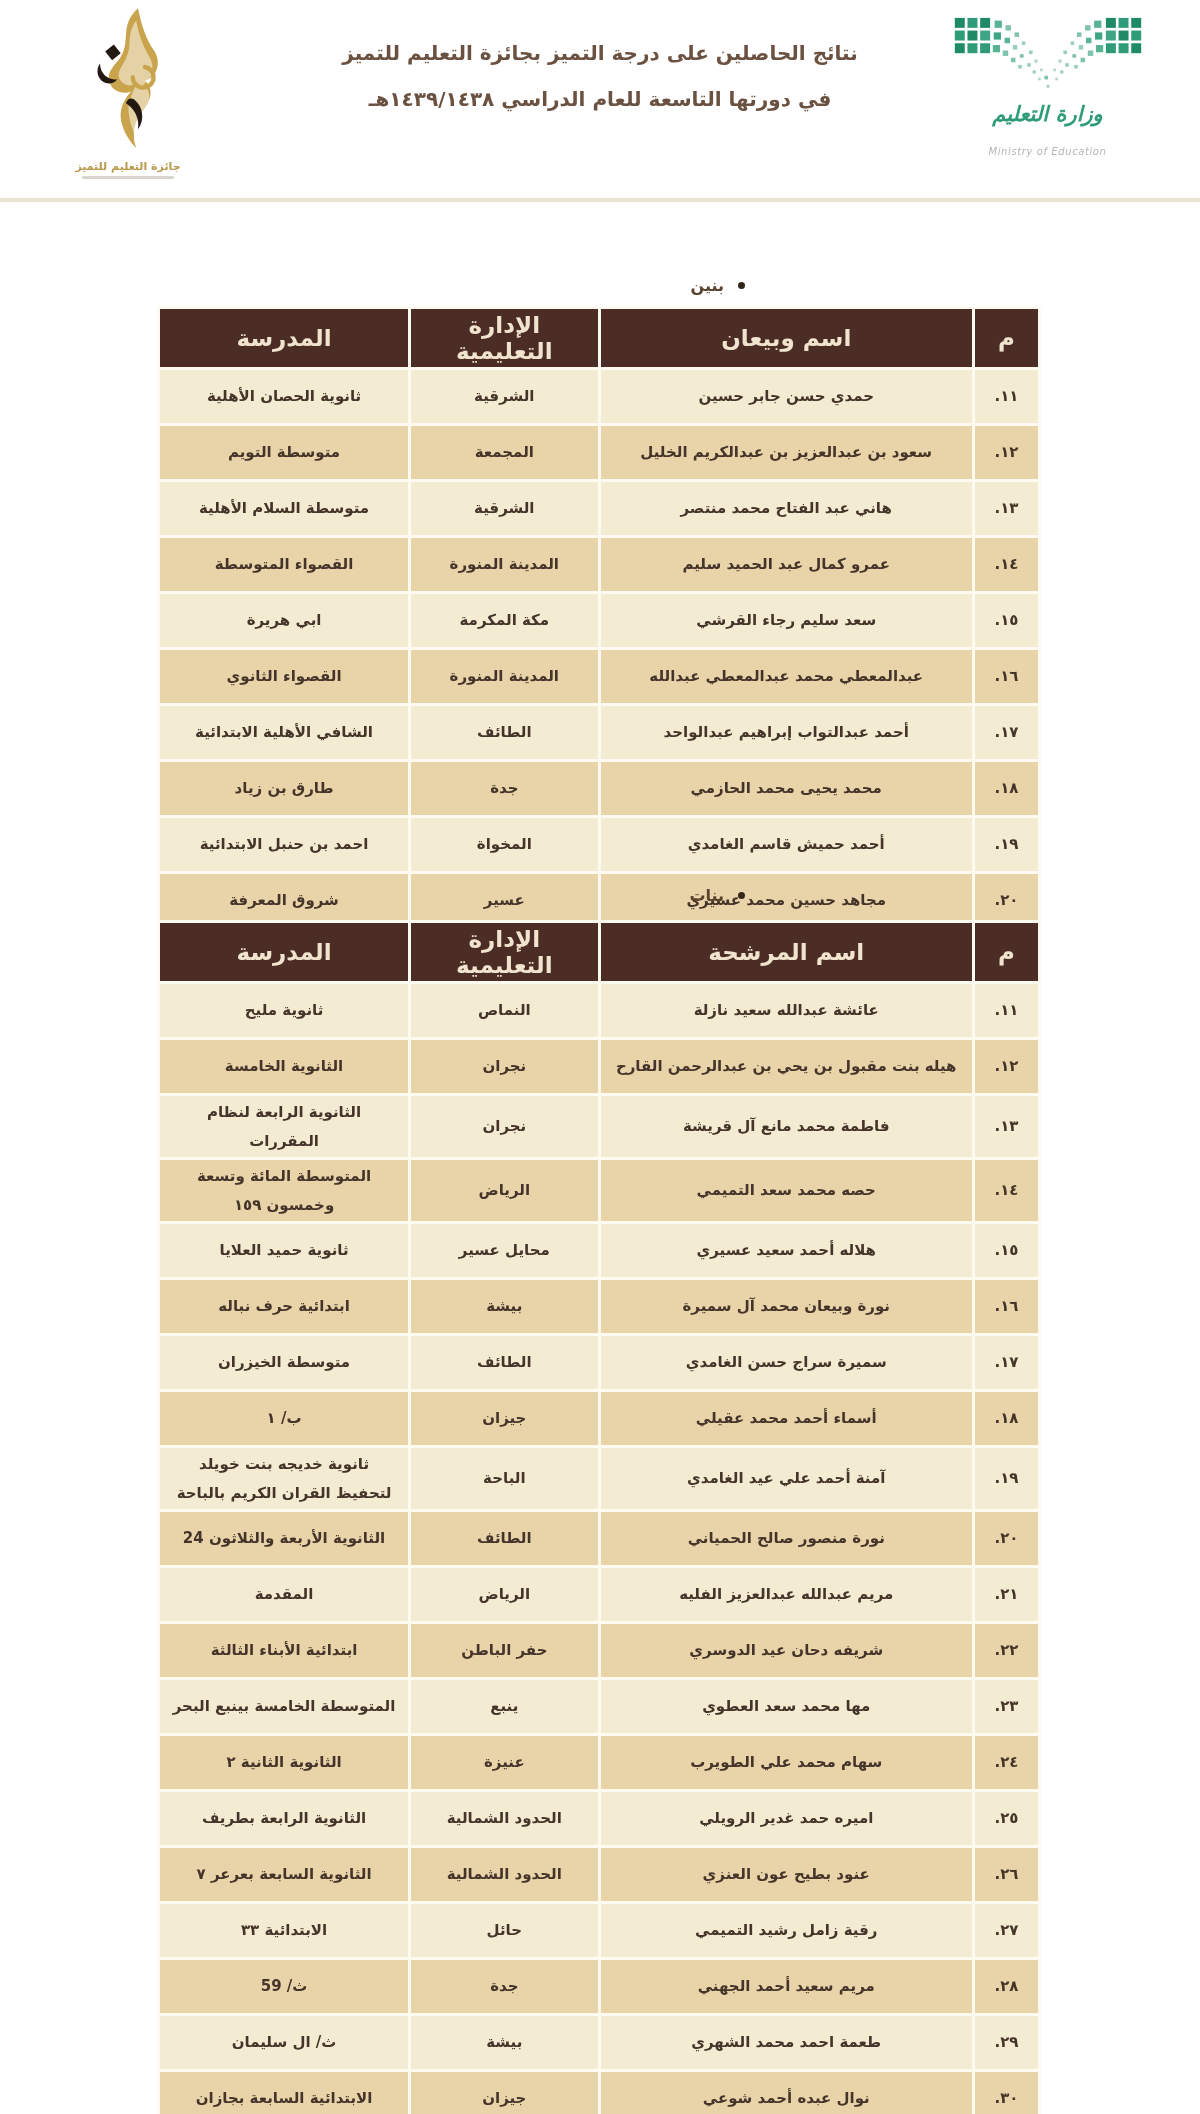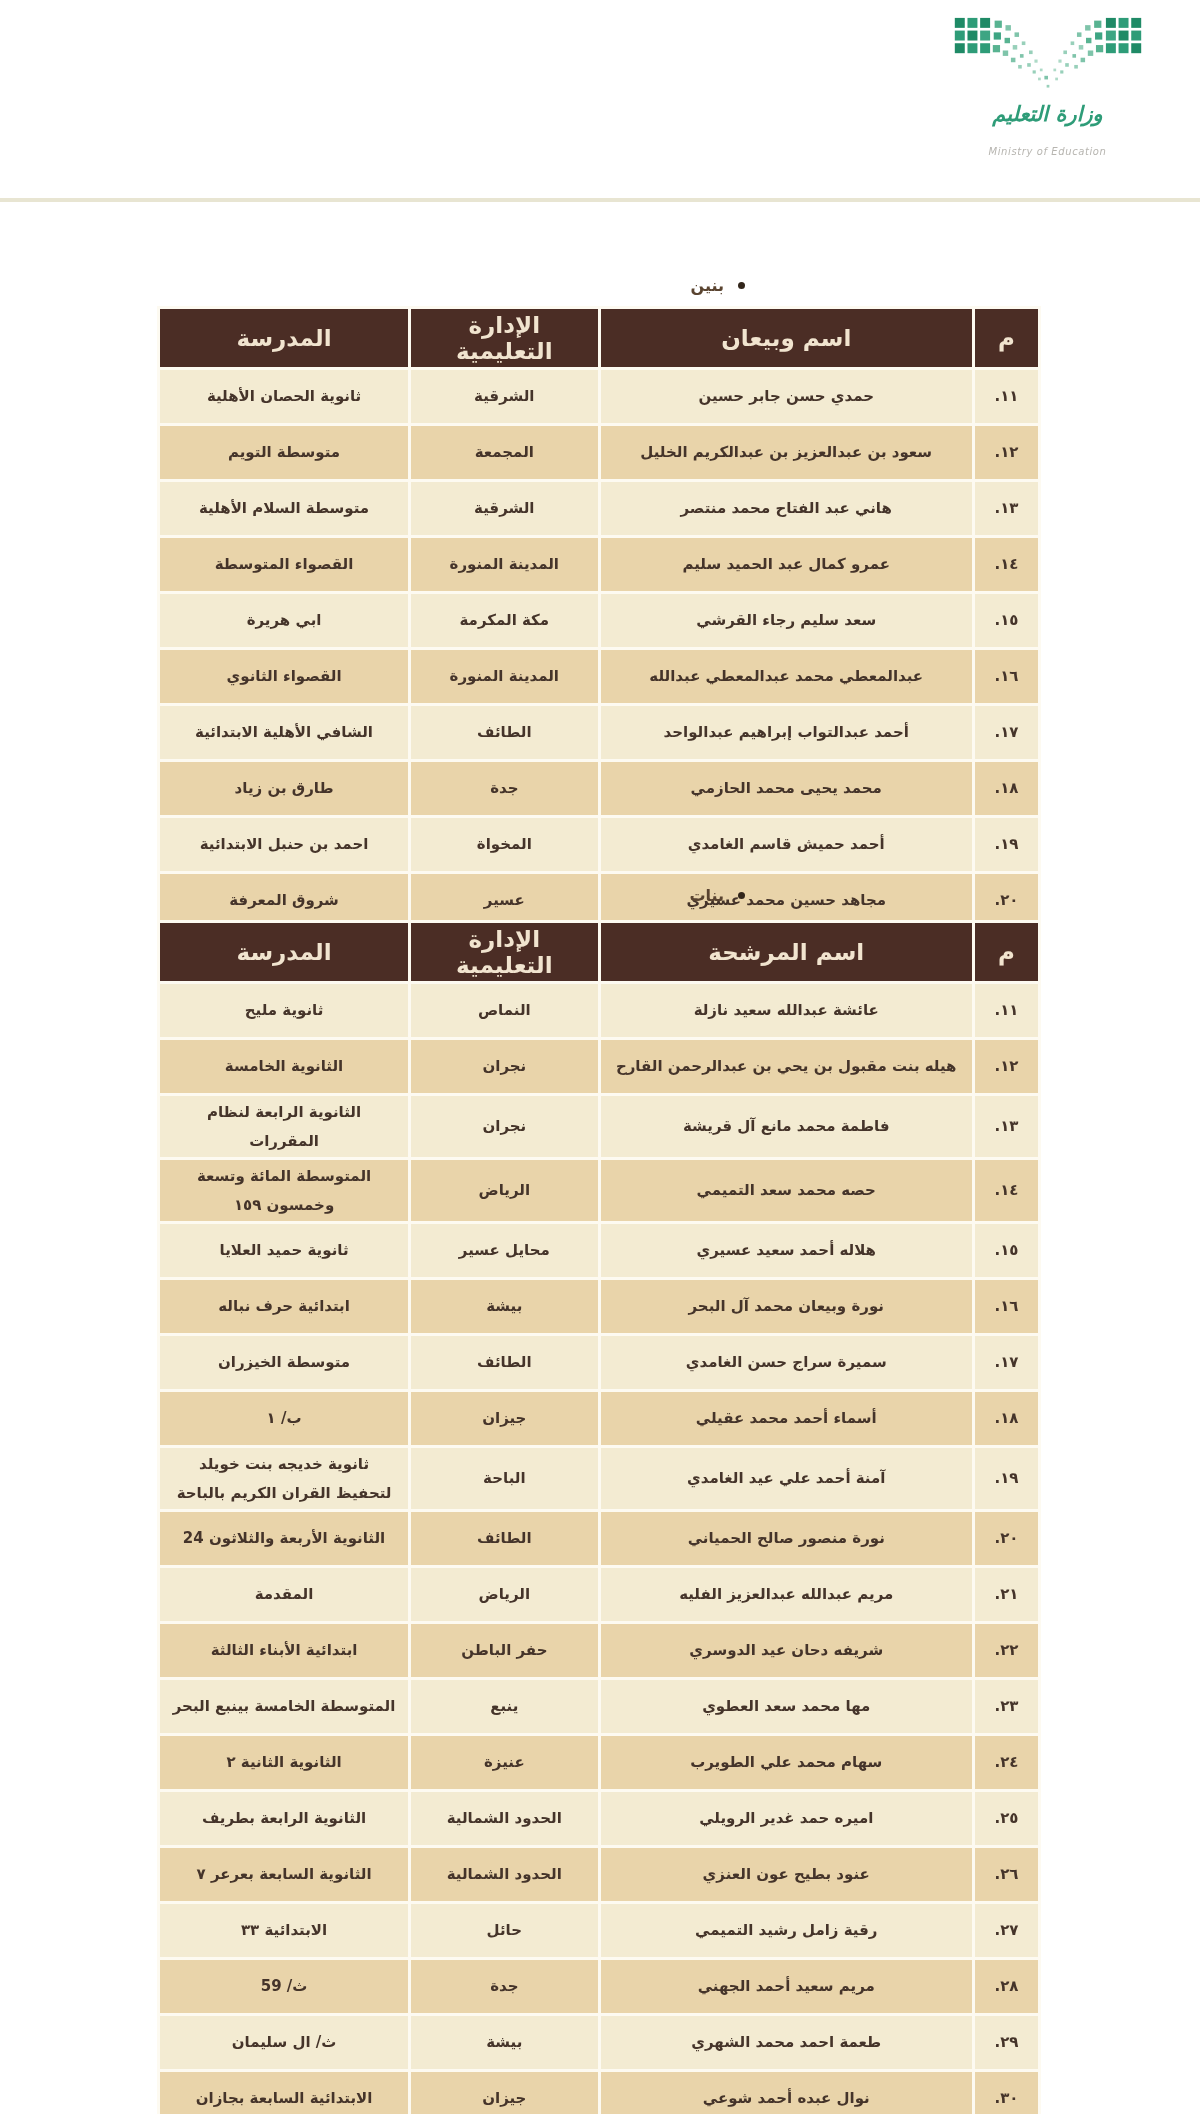--- a/index.html
+++ b/index.html
@@ -40,21 +40,41 @@
   .tbl td{font-size:15px;font-weight:bold;color:#45342a;height:49px;text-align:center;
           border:3px solid #fdfaf1;padding:2px 10px;line-height:1.9;}
   .tbl tbody tr:nth-child(odd) td{background:var(--row_light,#f3ebd2);}
   .tbl tbody tr:nth-child(even) td{background:var(--row_dark,#e9d4aa);}
 </style>
 </head>
 <body>
 
 <div class="page">
 
-
+  <div class="award-logo">
+    <svg width="95" height="148" viewBox="0 0 110 170">
+      <path d="M66,2 C44,22 58,40 46,58 C38,70 28,76 34,90 C38,99 50,102 58,98
+               C50,108 42,120 48,138 C51,148 58,158 64,164 C58,148 62,132 72,120
+               C82,108 84,94 74,86 C88,82 94,64 84,50 C76,39 70,22 66,2 Z" fill="#c9a44c"></path>
+      <path d="M64,16 C52,32 60,44 52,60 C46,72 40,78 46,86 C52,94 62,92 66,86
+               C60,100 52,112 56,128 C58,138 62,148 64,152 C62,140 66,128 74,118
+               C82,108 80,96 72,90 C84,84 86,68 78,56 C72,46 66,30 64,16 Z" fill="#ffffff" opacity="0.5"></path>
+      <path d="M28,52 l10,-8 8,10 -10,8 z" fill="#241812"></path>
+      <path d="M22,66 c0,12 10,20 20,18 c-6,8 -18,6 -22,-4 c-2,-6 0,-11 2,-14 z" fill="#241812"></path>
+      <path d="M52,112 c10,6 16,18 14,30 c8,-10 6,-26 -4,-34 c-4,-3 -8,-2 -10,4 z" fill="#241812"></path>
+      <path d="M74,70 a12,12 0 1,1 -14,12" fill="none" stroke="#c9a44c" stroke-width="5" stroke-linecap="round"></path>
+    </svg>
+    <div class="award-caption">جائزة التعليم للتميز</div>
+    <div class="award-smallprint"></div>
+  </div>
+
+  <div class="header-text">
+    <div>نتائج الحاصلين على درجة التميز بجائزة التعليم للتميز</div>
+    <div>في دورتها التاسعة للعام الدراسي ١٤٣٩/١٤٣٨هـ</div>
+  </div>
 
   <div class="ministry">
     <svg width="190" height="78" viewBox="0 0 210 86">
       <g id="wing">
         <rect x="2" y="2" width="11" height="11" fill="#1f8a66"></rect>
         <rect x="16" y="2" width="11" height="11" fill="#2e9c78"></rect>
         <rect x="30" y="2" width="11" height="11" fill="#1f8a66"></rect>
         <rect x="2" y="16" width="11" height="11" fill="#2e9c78"></rect>
         <rect x="16" y="16" width="11" height="11" fill="#1f8a66"></rect>
         <rect x="30" y="16" width="11" height="11" fill="#3da583"></rect>
@@ -219,21 +239,21 @@
           <td>المتوسطة المائة وتسعة وخمسون ١٥٩</td>
         </tr>
         <tr>
           <td>١٥.</td>
           <td>هلاله أحمد سعيد عسيري</td>
           <td>محايل عسير</td>
           <td>ثانوية حميد العلايا</td>
         </tr>
         <tr>
           <td>١٦.</td>
-          <td>نورة وبيعان محمد آل البحر</td>
+          <td>نورة وبيعان محمد آل سميرة</td>
           <td>بيشة</td>
           <td>ابتدائية حرف نباله</td>
         </tr>
         <tr>
           <td>١٧.</td>
           <td>سميرة سراج حسن الغامدي</td>
           <td>الطائف</td>
           <td>متوسطة الخيزران</td>
         </tr>
         <tr>

